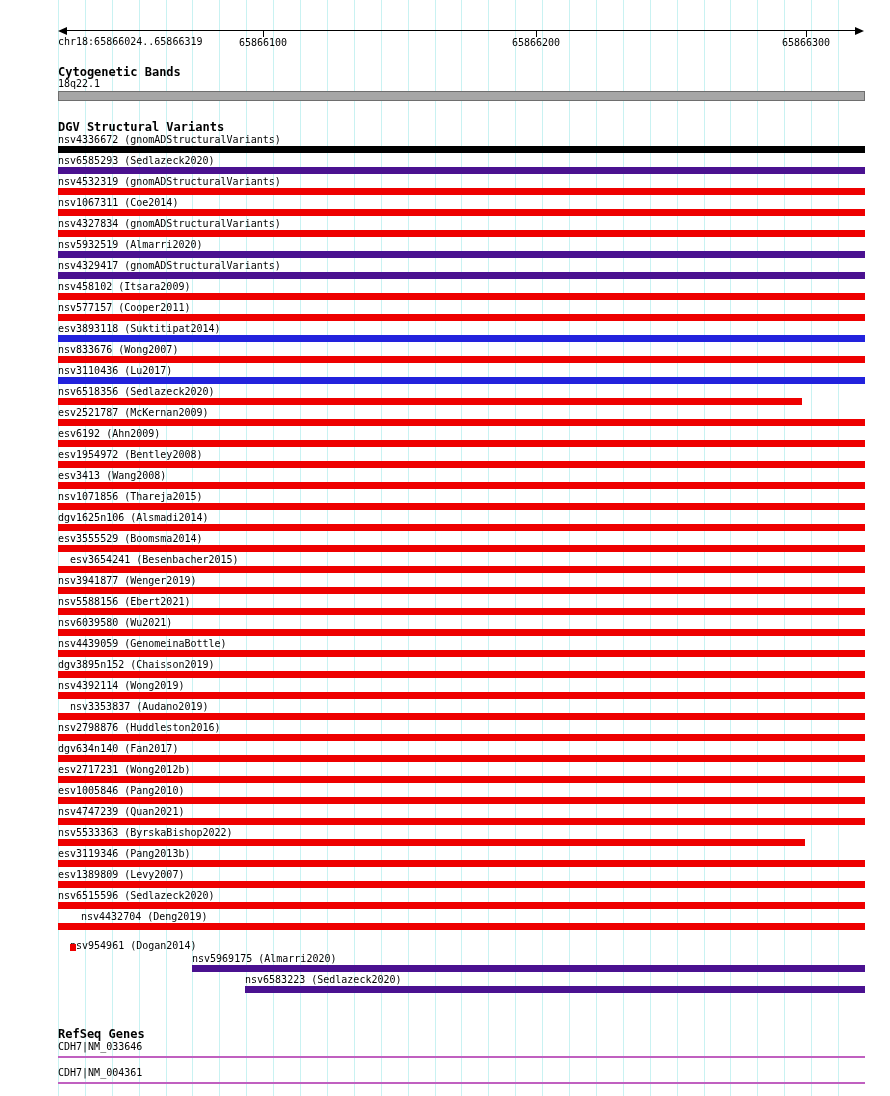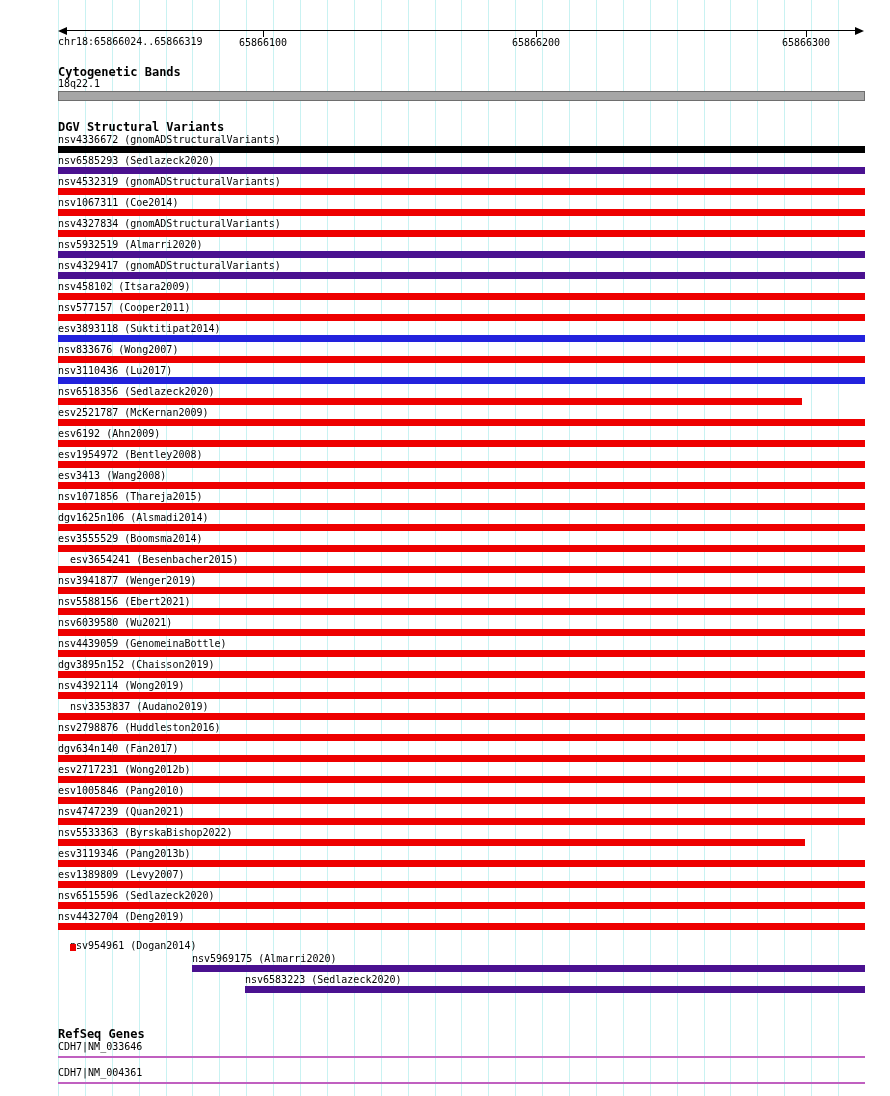--- a/index.html
+++ b/index.html
@@ -192,21 +192,21 @@
       </div>
       <div class="vrow">
         <div class="vlabel" style="left: 0px;">esv1389809 (Levy2007)</div>
         <div class="vbar" style="left: 0px; width: 807px; background: rgb(238, 0, 0);"></div>
       </div>
       <div class="vrow">
         <div class="vlabel" style="left: 0px;">nsv6515596 (Sedlazeck2020)</div>
         <div class="vbar" style="left: 0px; width: 807px; background: rgb(238, 0, 0);"></div>
       </div>
       <div class="vrow">
-        <div class="vlabel" style="left: 0px;">nsv4432704 (Deng2019)</div>
+        <div class="vlabel" style="left: 0px; padding-left: 23px;">nsv4432704 (Deng2019)</div>
         <div class="vbar" style="left: 0px; width: 807px; background: rgb(238, 0, 0);"></div>
       </div>
       <div class="vrow">
         <div class="vlabel" style="left: 12px; margin-top: 8px;">nsv954961 (Dogan2014)</div>
         <div class="vbar" style="left: 12px; width: 6px; background: rgb(238, 0, 0);"></div>
       </div>
       <div class="vrow">
         <div class="vlabel" style="left: 134px;">nsv5969175 (Almarri2020)</div>
         <div class="vbar" style="left: 134px; width: 673px; background: rgb(74, 17, 144);"></div>
       </div>

